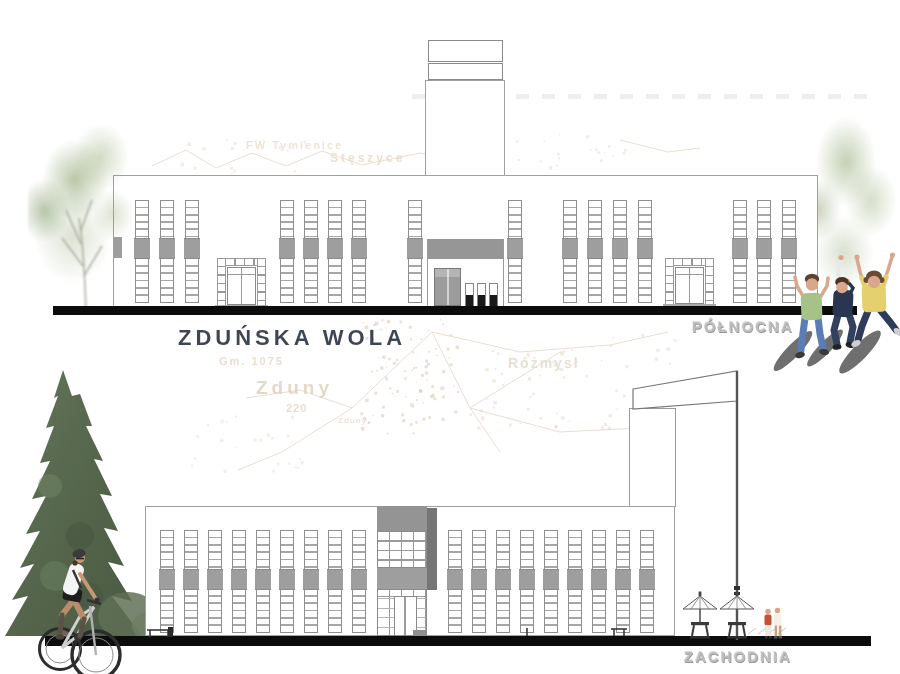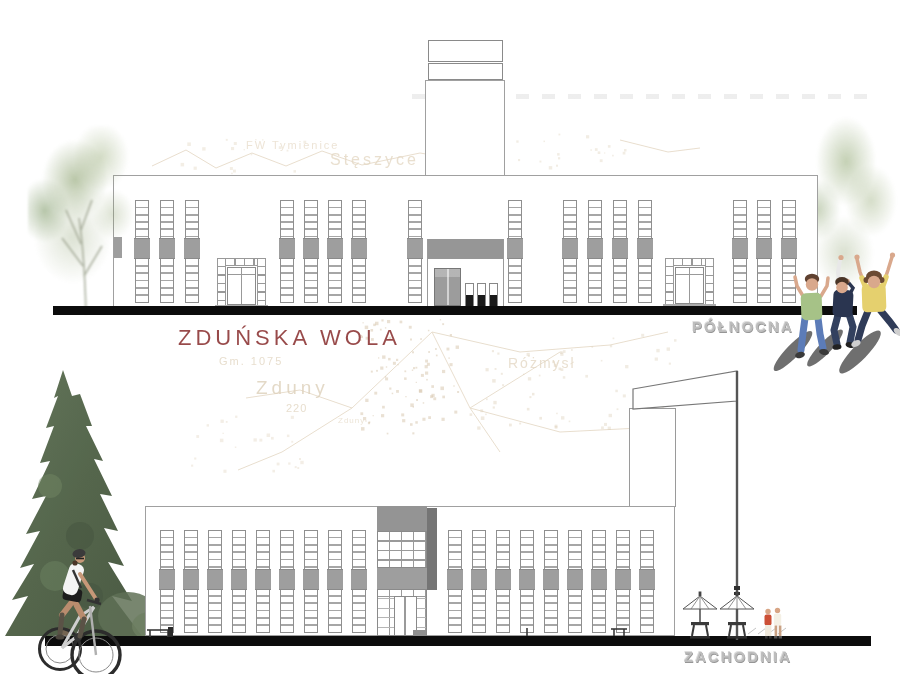--- a/index.html
+++ b/index.html
@@ -2,21 +2,21 @@
 <html><head>
 <meta charset="utf-8">
 <style>
   html,body{margin:0;padding:0;background:#fff;}
   #canvas{position:relative;width:900px;height:674px;background:#ffffff;overflow:hidden;
           font-family:"Liberation Sans",sans-serif;}
   #canvas *{box-sizing:border-box;}
   .abs{position:absolute;}
   
   #map-layer{left:0;top:0;width:900px;height:674px;z-index:1;pointer-events:none;}
-  .map-label{position:absolute;white-space:nowrap;font-weight:normal;opacity:.8;}
+  .map-label{position:absolute;white-space:nowrap;font-weight:bold;opacity:.8;}
   #map-dashes{left:412px;top:94px;width:468px;height:5px;z-index:1;opacity:.9;
     background:repeating-linear-gradient(90deg,#ececec 0 13px,transparent 13px 26px);}
   
   #tree-tl{left:28px;top:126px;width:118px;height:192px;z-index:6;filter:blur(1px);
     background:
      radial-gradient(ellipse 46px 56px at 40% 28%,rgba(128,152,96,.55),rgba(128,152,96,0) 72%),
      radial-gradient(ellipse 36px 46px at 14% 44%,rgba(112,142,86,.5),rgba(112,142,86,0) 70%),
      radial-gradient(ellipse 40px 48px at 62% 16%,rgba(152,172,120,.42),rgba(152,172,120,0) 70%),
      radial-gradient(ellipse 30px 36px at 72% 46%,rgba(140,160,108,.3),rgba(140,160,108,0) 70%),
      radial-gradient(ellipse 52px 62px at 38% 58%,rgba(132,152,100,.28),rgba(132,152,100,0) 75%);}
@@ -331,22 +331,22 @@
         <rect x="250.8" y="153.9" width="1.4" height="1.4" fill="#e8ddcc" opacity="0.5"></rect>
         <rect x="286.6" y="149.7" width="1.8" height="1.8" fill="#e8ddcc" opacity="0.5"></rect>
         <rect x="293.5" y="170.1" width="2.5" height="2.5" fill="#e8ddcc" opacity="0.5"></rect>
         <rect x="180.6" y="162.9" width="3.5" height="3.5" fill="#e8ddcc" opacity="0.5"></rect>
         <rect x="225.8" y="138.9" width="1.9" height="1.9" fill="#e8ddcc" opacity="0.5"></rect>
         <rect x="233.0" y="169.6" width="2.9" height="2.9" fill="#e8ddcc" opacity="0.5"></rect>
       </g>
   </svg>
   <div id="map-text-layer" class="abs" style="left:0;top:0;width:900px;height:674px;z-index:1;">
       <div class="map-label" style="left: 246px; top: 139px; font-size: 11px; letter-spacing: 2px; color: rgb(233, 222, 205);">FW Tymienice</div>
-      <div class="map-label" style="left: 330px; top: 151px; font-size: 16px; letter-spacing: 3px; color: rgb(228, 216, 196);">Stęszyce</div>
-      <div class="map-label" style="left: 178px; top: 325px; font-size: 22px; letter-spacing: 4px; color: #7f1d1d;">ZDUŃSKA WOLA</div>
+      <div class="map-label" style="left: 330px; top: 151px; font-size: 12px; letter-spacing: 3px; color: rgb(228, 216, 196);">Stęszyce</div>
+      <div class="map-label" style="left: 178px; top: 325px; font-size: 22px; letter-spacing: 4px; color: #0f172a;">ZDUŃSKA WOLA</div>
       <div class="map-label" style="left: 219px; top: 355px; font-size: 11px; letter-spacing: 2px; color: rgb(226, 214, 194);">Gm. 1075</div>
       <div class="map-label" style="left: 256px; top: 377px; font-size: 19px; letter-spacing: 4px; color: rgb(221, 208, 186);">Zduny</div>
       <div class="map-label" style="left: 286px; top: 402px; font-size: 11px; letter-spacing: 1px; color: rgb(226, 214, 194);">220</div>
       <div class="map-label" style="left: 338px; top: 416px; font-size: 8px; letter-spacing: 1px; color: rgb(232, 222, 205);">Zduny</div>
       <div class="map-label" style="left: 508px; top: 355px; font-size: 14px; letter-spacing: 2px; color: rgb(228, 216, 197); text-align: center;">Różmysł</div>
     </div>
   <div id="map-dashes" class="abs"></div>
 
   <div id="tree-tr" class="abs"></div>
 

